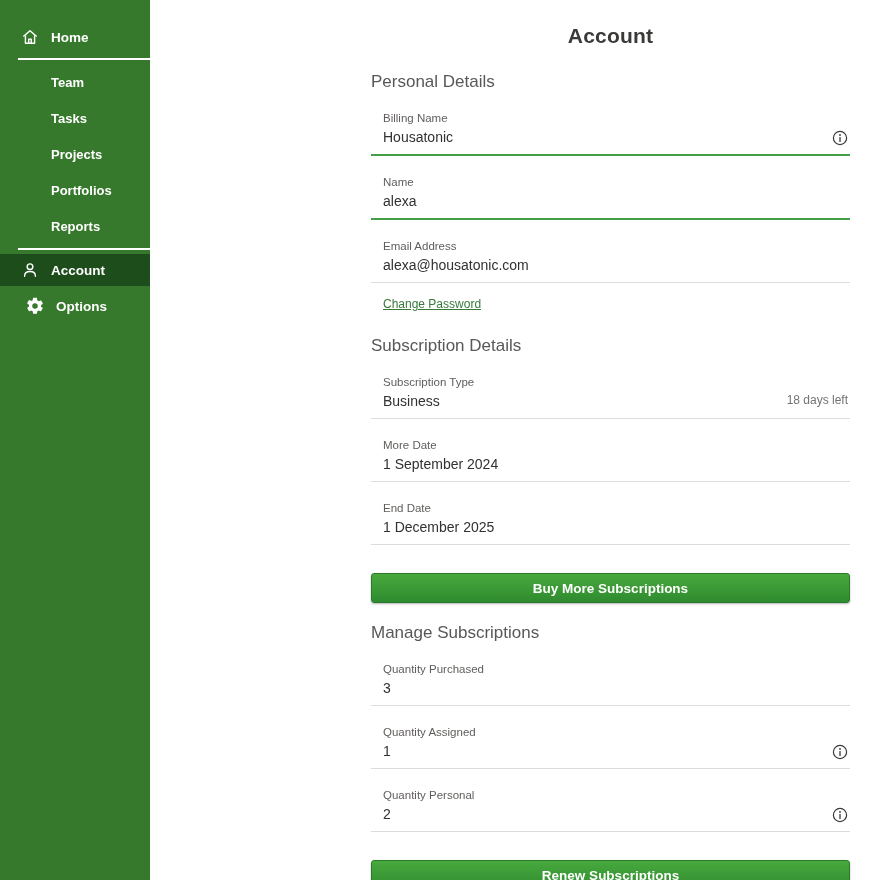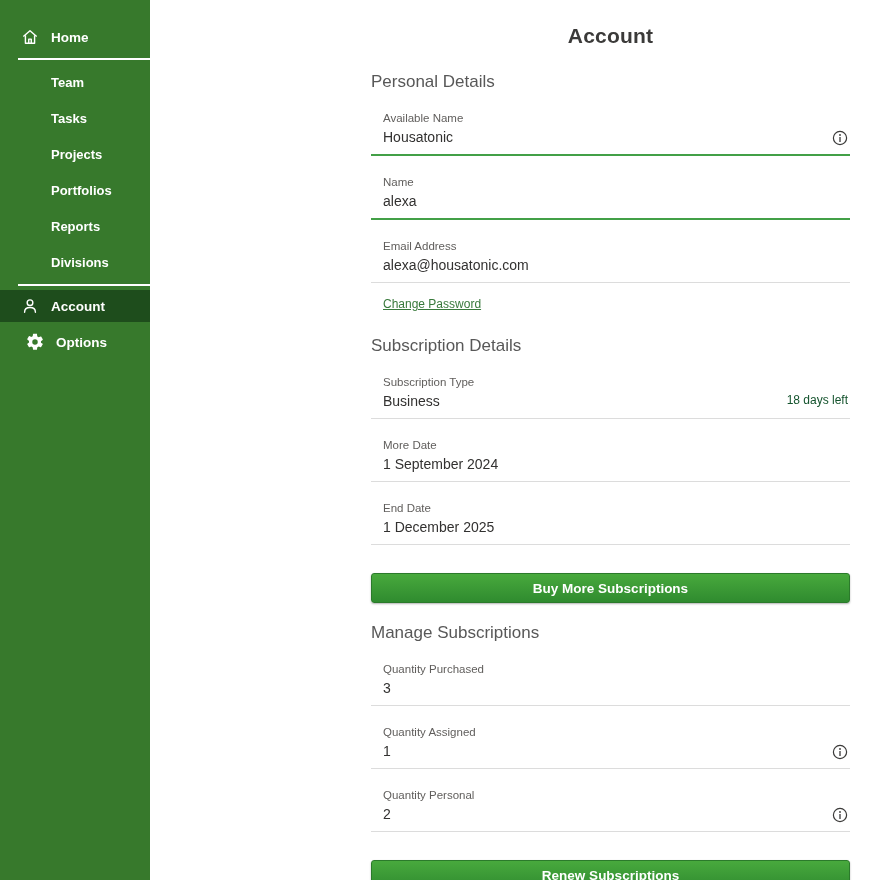--- a/index.html
+++ b/index.html
@@ -29,21 +29,21 @@
   .field { position: relative; margin-top: 17px; padding: 3px 0 0 12px; }
   .field.editable { border-bottom: 2px solid #43A047; }
   .field.readonly { border-bottom: 1px solid #DCDCDC; }
   .field-label { font-size: 11.5px; color: #605E5C; }
   .field-value { font-size: 14px; color: #323130; margin-top: 5px; padding-bottom: 9px; }
   .field-input { display: block; width: 420px; border: none; outline: none; background: transparent;
                  font-family: "Liberation Sans", sans-serif; font-size: 14px; color: #323130;
                  margin-top: 5px; padding: 0 0 9px 0; }
   .info-btn { position: absolute; right: 2px; bottom: 8px; width: 16px; height: 16px;
               cursor: pointer; background: none; border: none; padding: 0; display: inline-flex; }
-  .badge-right { position: absolute; right: 2px; bottom: 11px; font-size: 12px; color: #14532d; }
+  .badge-right { position: absolute; right: 2px; bottom: 11px; font-size: 12px; color: #737373; }
 
   .link { display: inline-block; margin: 14px 0 0 12px; font-size: 12px; color: #38793B;
           text-decoration: underline; cursor: pointer; }
 
   .btn { display: block; width: 100%; height: 30px; margin-top: 28px;
          background: linear-gradient(#48A93D, #2F8B2F); border: 1px solid #2B7A2B;
          border-radius: 3px; box-shadow: 0 1px 2px rgba(0,0,0,0.3);
          color: #fff; font-family: "Liberation Sans", sans-serif; font-weight: bold;
          font-size: 13.5px; cursor: pointer; }
   .btn + .section-title { margin-top: 20px; }
@@ -64,21 +64,20 @@
       </span>
       <span>Home</span>
     </div>
     <hr class="side-divider">
 
     <div class="nav-sub">Team</div>
     <div class="nav-sub">Tasks</div>
     <div class="nav-sub">Projects</div>
     <div class="nav-sub">Portfolios</div>
     <div class="nav-sub">Reports</div>
-    <div class="nav-sub">Divisions</div>
 
     <hr class="side-divider">
 
     <div class="nav-main active">
       <span class="ic">
         <svg viewBox="0 0 24 24" fill="none" stroke="#fff" stroke-width="1.7" stroke-linecap="round">
           <circle cx="12" cy="8" r="3.4"></circle>
           <path d="M5.5 19.5 C5.5 15.6 8.4 13.8 12 13.8 C15.6 13.8 18.5 15.6 18.5 19.5"></path>
         </svg>
       </span>
@@ -97,21 +96,21 @@
   </nav>
 
   <main class="main">
     <div class="content">
       <h1 class="page-title">Account</h1>
 
       
       <h2 class="section-title">Personal Details</h2>
 
       <div class="field editable">
-        <div class="field-label">Available Name</div>
+        <div class="field-label">Billing Name</div>
         <input class="field-input" type="text" value="Housatonic" style="">
         <button class="info-btn">
           <svg viewBox="0 0 16 16">
               <circle cx="8" cy="8" r="6.6" fill="none" stroke="#3b3a39" stroke-width="1.2"></circle>
               <circle cx="8" cy="5" r="0.9" fill="#3b3a39"></circle>
               <rect x="7.35" y="7" width="1.3" height="5" fill="#3b3a39"></rect>
             </svg>
         </button>
       </div>
 

